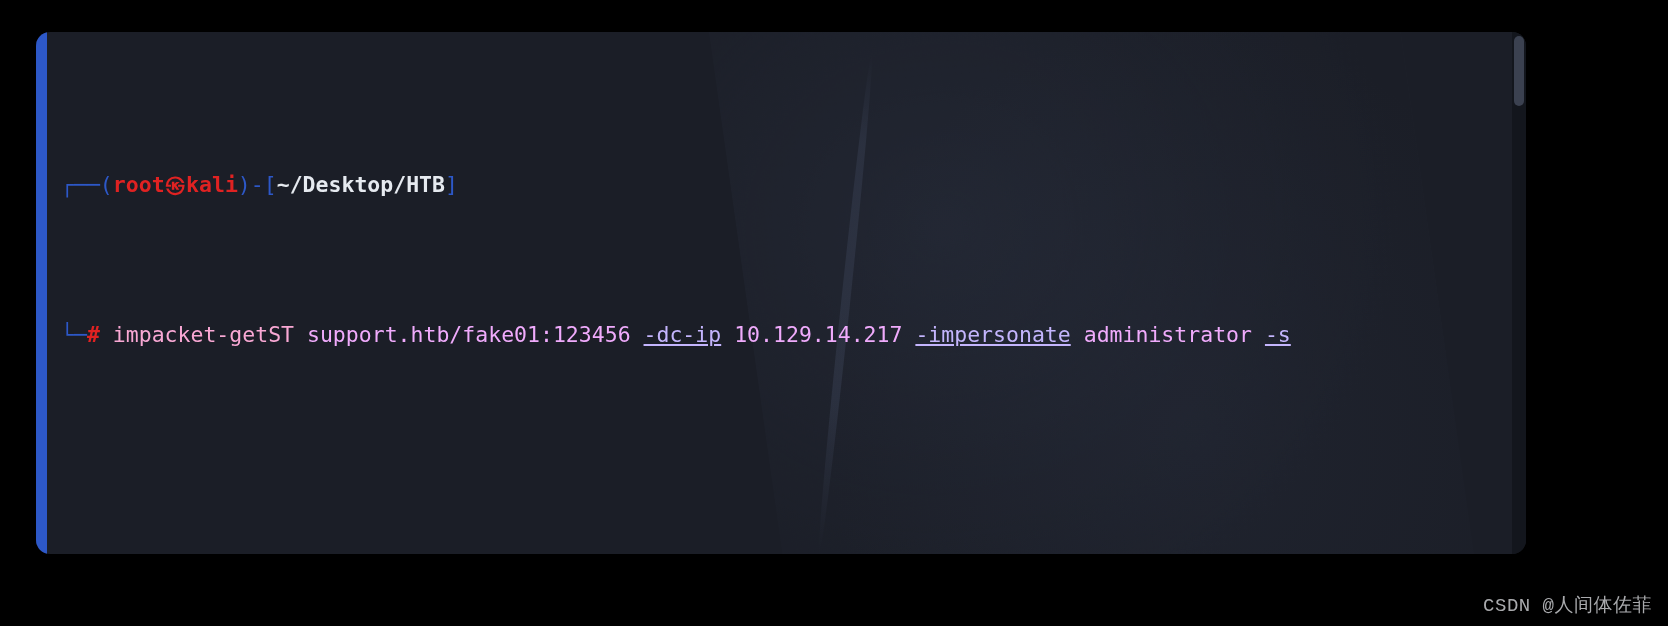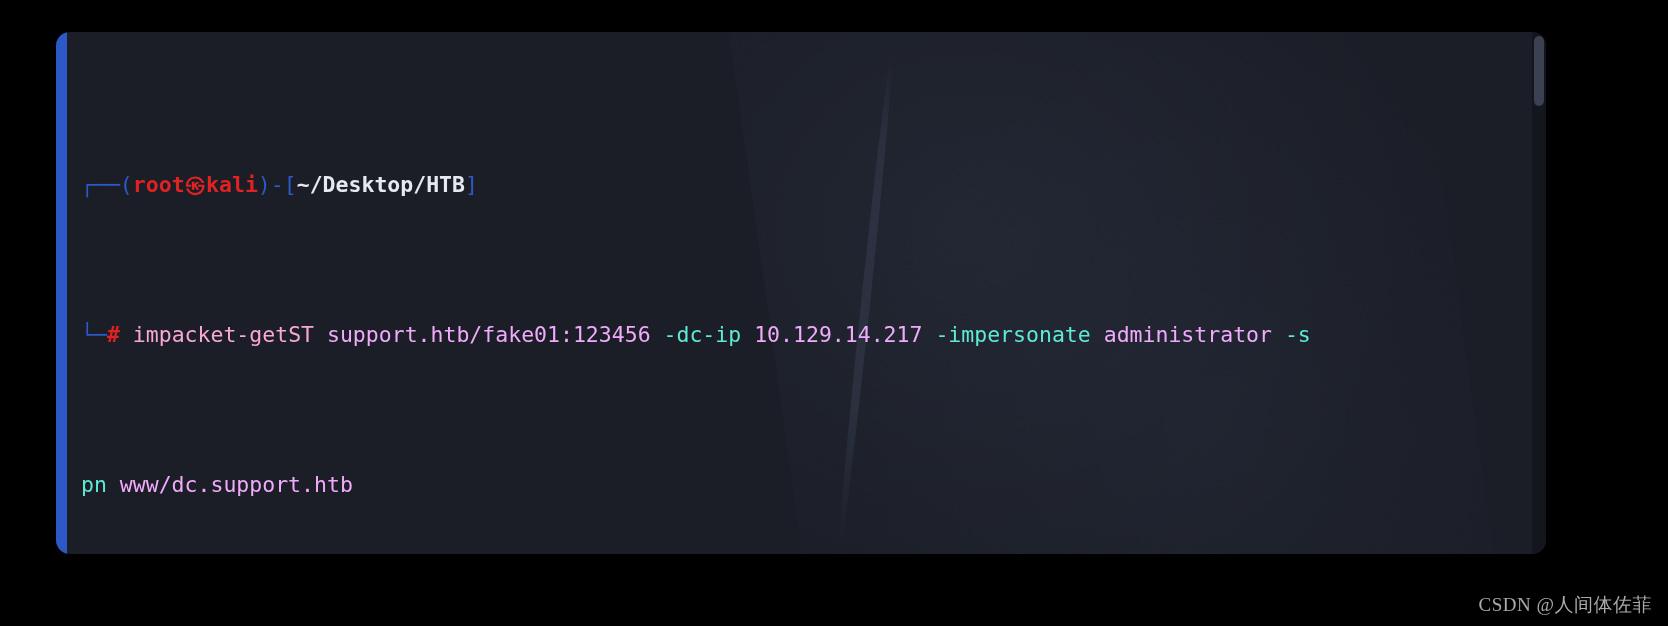--- a/index.html
+++ b/index.html
@@ -11,21 +11,21 @@
     overflow: hidden;
   }
   body {
     position: relative;
     font-family: "DejaVu Sans Mono", monospace;
   }
 
   
   #terminal-window {
     position: absolute;
-    left: 56px;
+    left: 36px;
     top: 32px;
     width: 1490px;
     height: 522px;
     background: #1b1e27;
     border-radius: 14px;
     overflow: hidden;
     box-shadow: 0 0 0 0 rgba(0,0,0,0);
   }
   
   #terminal-window::before {
@@ -105,51 +105,50 @@
   .line { display: block; height: 30px; }
 
   
   .prompt-top, .prompt-bot { color: #2d58c8; }
 
   .c-red     { color: #e02222; font-weight: bold; }
   .c-blue    { color: #2d58c8; }
   .c-white   { color: #e6eaf0; font-weight: bold; }
   .c-cmd     { color: #f9a8d4; }
   .c-arg     { color: #f0abfc; }
-  .c-opt     { color: #5eead4; }
+  .c-opt     { color: #c4b5fd; text-decoration: underline; }
   .c-plain   { color: #c8cdd6; }
 
   
   #watermark {
     position: absolute;
     right: 16px;
     bottom: 8px;
     color: #a9aaad;
-    font-family: Liberation Serif, serif;
+    font-family: Liberation Mono, monospace;
     font-size: 19px;
     letter-spacing: 0.5px;
   }
 </style>
 </head>
 <body>
 
 <div id="terminal-window">
 
   <div id="terminal-accent"></div>
 
   <div id="terminal-screen">
 
     
     <span class="line"><span class="prompt-top">┌──</span><span class="c-blue">(</span><span class="c-red">root</span><span class="c-red">㉿</span><span class="c-red">kali</span><span class="c-blue">)</span><span class="c-blue">-</span><span class="c-blue">[</span><span class="c-white">~/Desktop/HTB</span><span class="c-blue">]</span></span>
 
     
     <span class="line"><span class="prompt-bot">└─</span><span class="c-red">#</span><span class="c-plain"> </span><span class="c-cmd">impacket-getST</span><span class="c-plain"> </span><span class="c-arg">support.htb/fake01:123456</span><span class="c-plain"> </span><span class="c-opt">-dc-ip</span><span class="c-plain"> </span><span class="c-arg">10.129.14.217</span><span class="c-plain"> </span><span class="c-opt">-impersonate</span><span class="c-plain"> </span><span class="c-arg">administrator</span><span class="c-plain"> </span><span class="c-opt">-s</span></span>
 
     
-    <span class="line"><span class="c-opt">pn</span><span class="c-plain"> </span><span class="c-arg">www/dc.support.htb</span></span>
 
     
     
     
     
     
     
     
     
     

